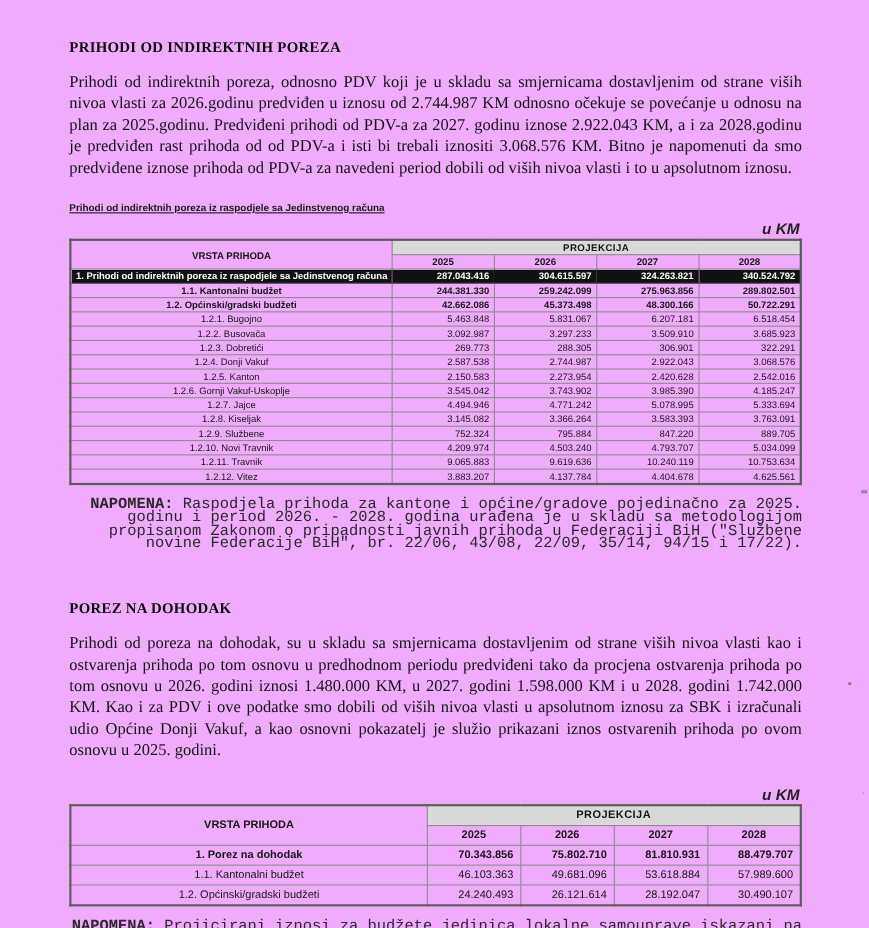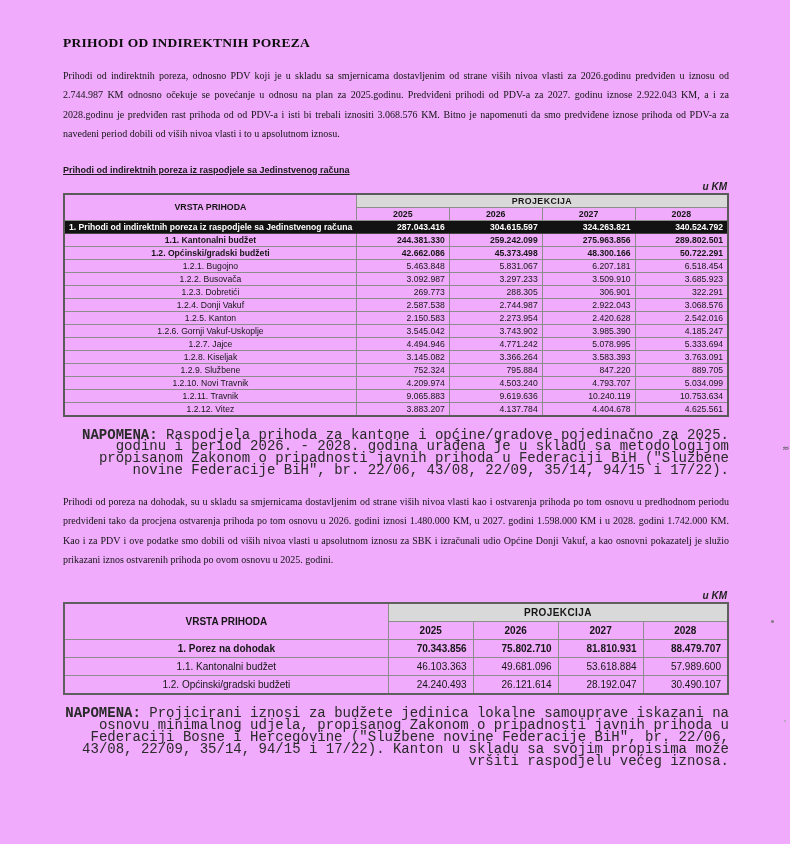--- a/index.html
+++ b/index.html
@@ -8,32 +8,32 @@
     font-family:"Liberation Serif", serif; color:#111; overflow:hidden;
   }
   .content { position:absolute; left:63px; top:0; width:666px; }
 
   h1.sec {
     font-family:"Liberation Serif", serif; font-weight:bold;
     font-size:13.5px; letter-spacing:.25px; margin:35px 0 0 0; color:#0d0d0d;
   }
   h1.sec2 { margin-top:44px; }
   p.bodytext {
-    font-size:10px; line-height:19.4px; text-align:justify;
+    font-size:15px; line-height:19.4px; text-align:justify;
     margin:15px 0 0 0; color:#141414;
   }
 
   .tblock { margin-top:21px; }
   .ttitle {
     font-family:"Liberation Sans", sans-serif;
     font-size:9px; font-weight:bold; text-decoration:underline; color:#1a1a1a;
   }
   .unit {
     text-align:right; font-family:"Liberation Sans", sans-serif;
-    font-size:10px; font-weight:bold; font-style:italic;
+    font-size:14px; font-weight:bold; font-style:italic;
     margin:6px 2px 1px 0; color:#222;
   }
 
   table.projtable {
     border-collapse:collapse; width:100%;
     font-family:"Liberation Sans", sans-serif; color:#161616;
     table-layout:fixed;
   }
   .projtable th, .projtable td { border:1px solid #8d8d8d; overflow:hidden; white-space:nowrap; }
   .projtable thead th { font-weight:bold; text-align:center; }
@@ -201,20 +201,21 @@
               <td class="num">4.137.784</td>
               <td class="num">4.404.678</td>
               <td class="num">4.625.561</td>
             </tr>
           </tbody>
         </table>
     </div>
 
     <p class="note"><span class="nlabel">NAPOMENA:</span> <span>Raspodjela prihoda za kantone i općine/gradove pojedinačno za 2025. godinu i period 2026. - 2028. godina urađena je u skladu sa metodologijom propisanom Zakonom o pripadnosti javnih prihoda u Federaciji BiH ("Službene novine Federacije BiH", br. 22/06, 43/08, 22/09, 35/14, 94/15 i 17/22).</span></p>
 
+    <h1 class="sec sec2">POREZ NA DOHODAK</h1>
     <p class="bodytext">Prihodi od poreza na dohodak, su u skladu sa smjernicama dostavljenim od strane viših nivoa vlasti kao i ostvarenja prihoda po tom osnovu u predhodnom periodu predviđeni  tako da procjena ostvarenja prihoda po tom osnovu u 2026. godini iznosi 1.480.000 KM, u 2027. godini 1.598.000 KM i u 2028. godini 1.742.000 KM.  Kao i za PDV  i ove podatke smo dobili od viših nivoa vlasti u apsolutnom iznosu za SBK i izračunali udio Općine Donji Vakuf, a kao osnovni pokazatelj je služio prikazani iznos ostvarenih prihoda po ovom osnovu u 2025. godini.</p>
 
     <div class="tblock">
       <div class="unit">u KM</div>
       <table class="projtable t2">
           <thead>
             <tr>
               <th rowspan="2" class="vrsta">VRSTA PRIHODA</th>
               <th colspan="4" class="projekcija">PROJEKCIJA</th>
             </tr>

